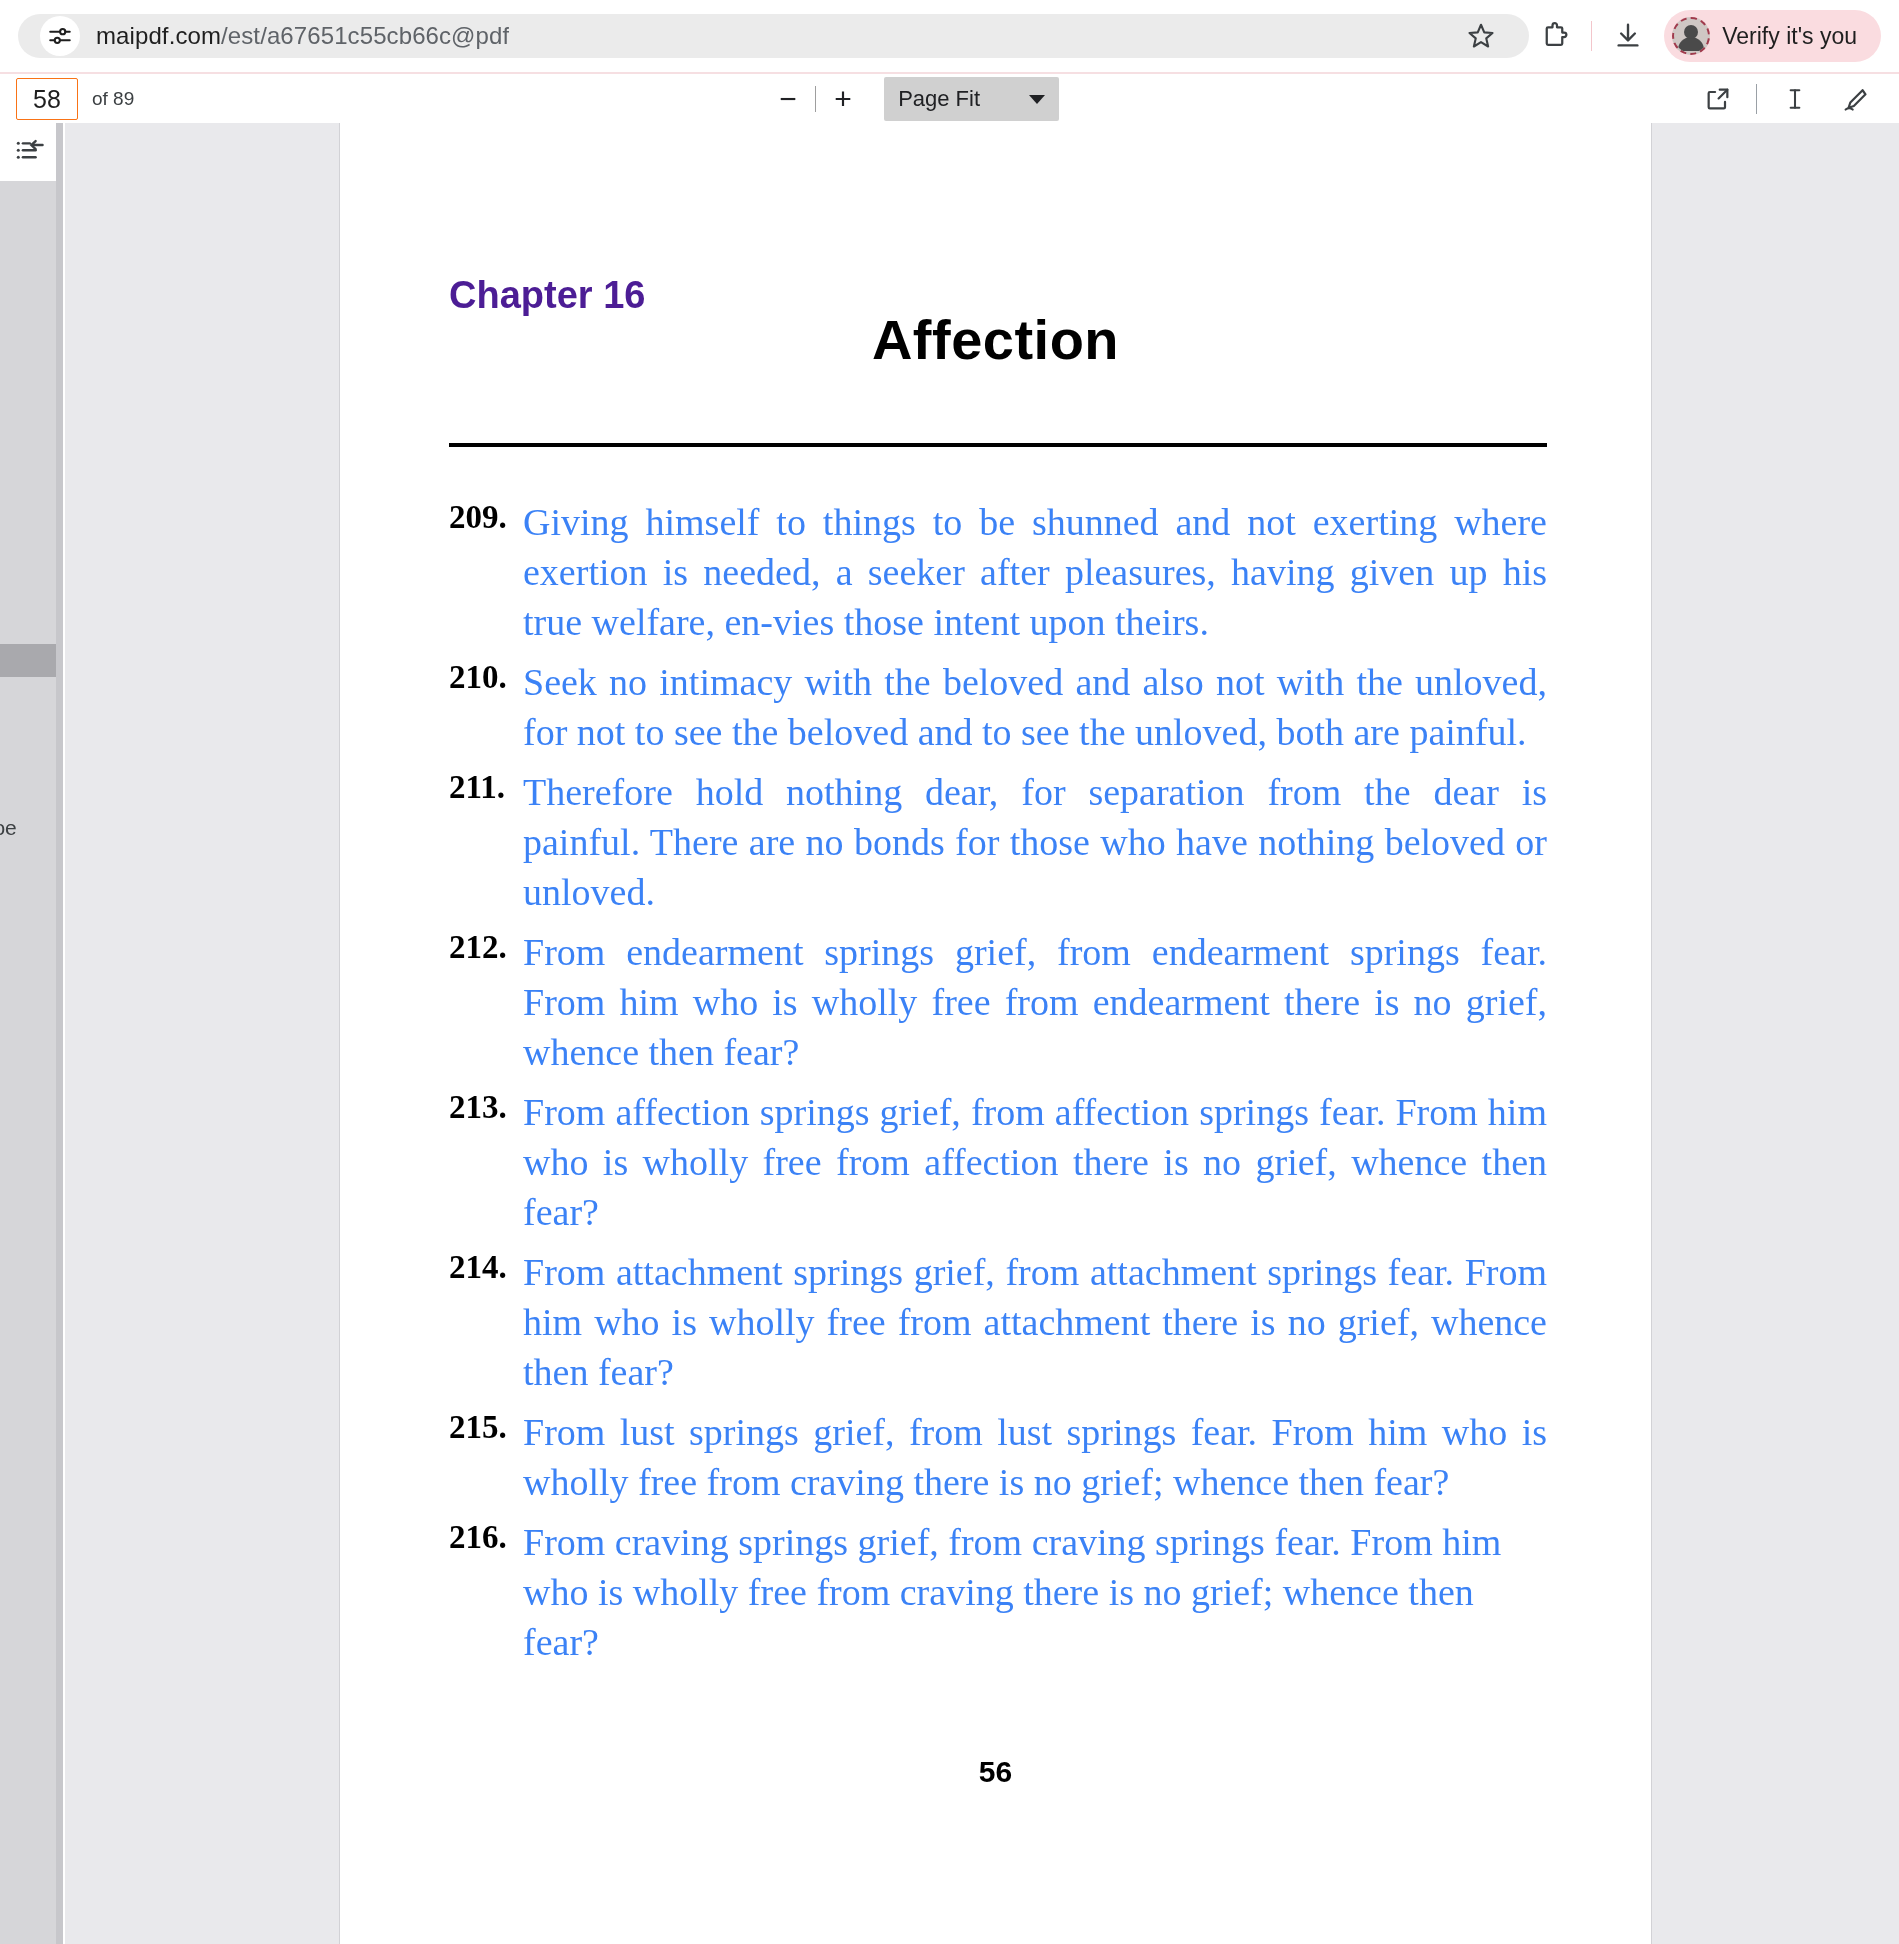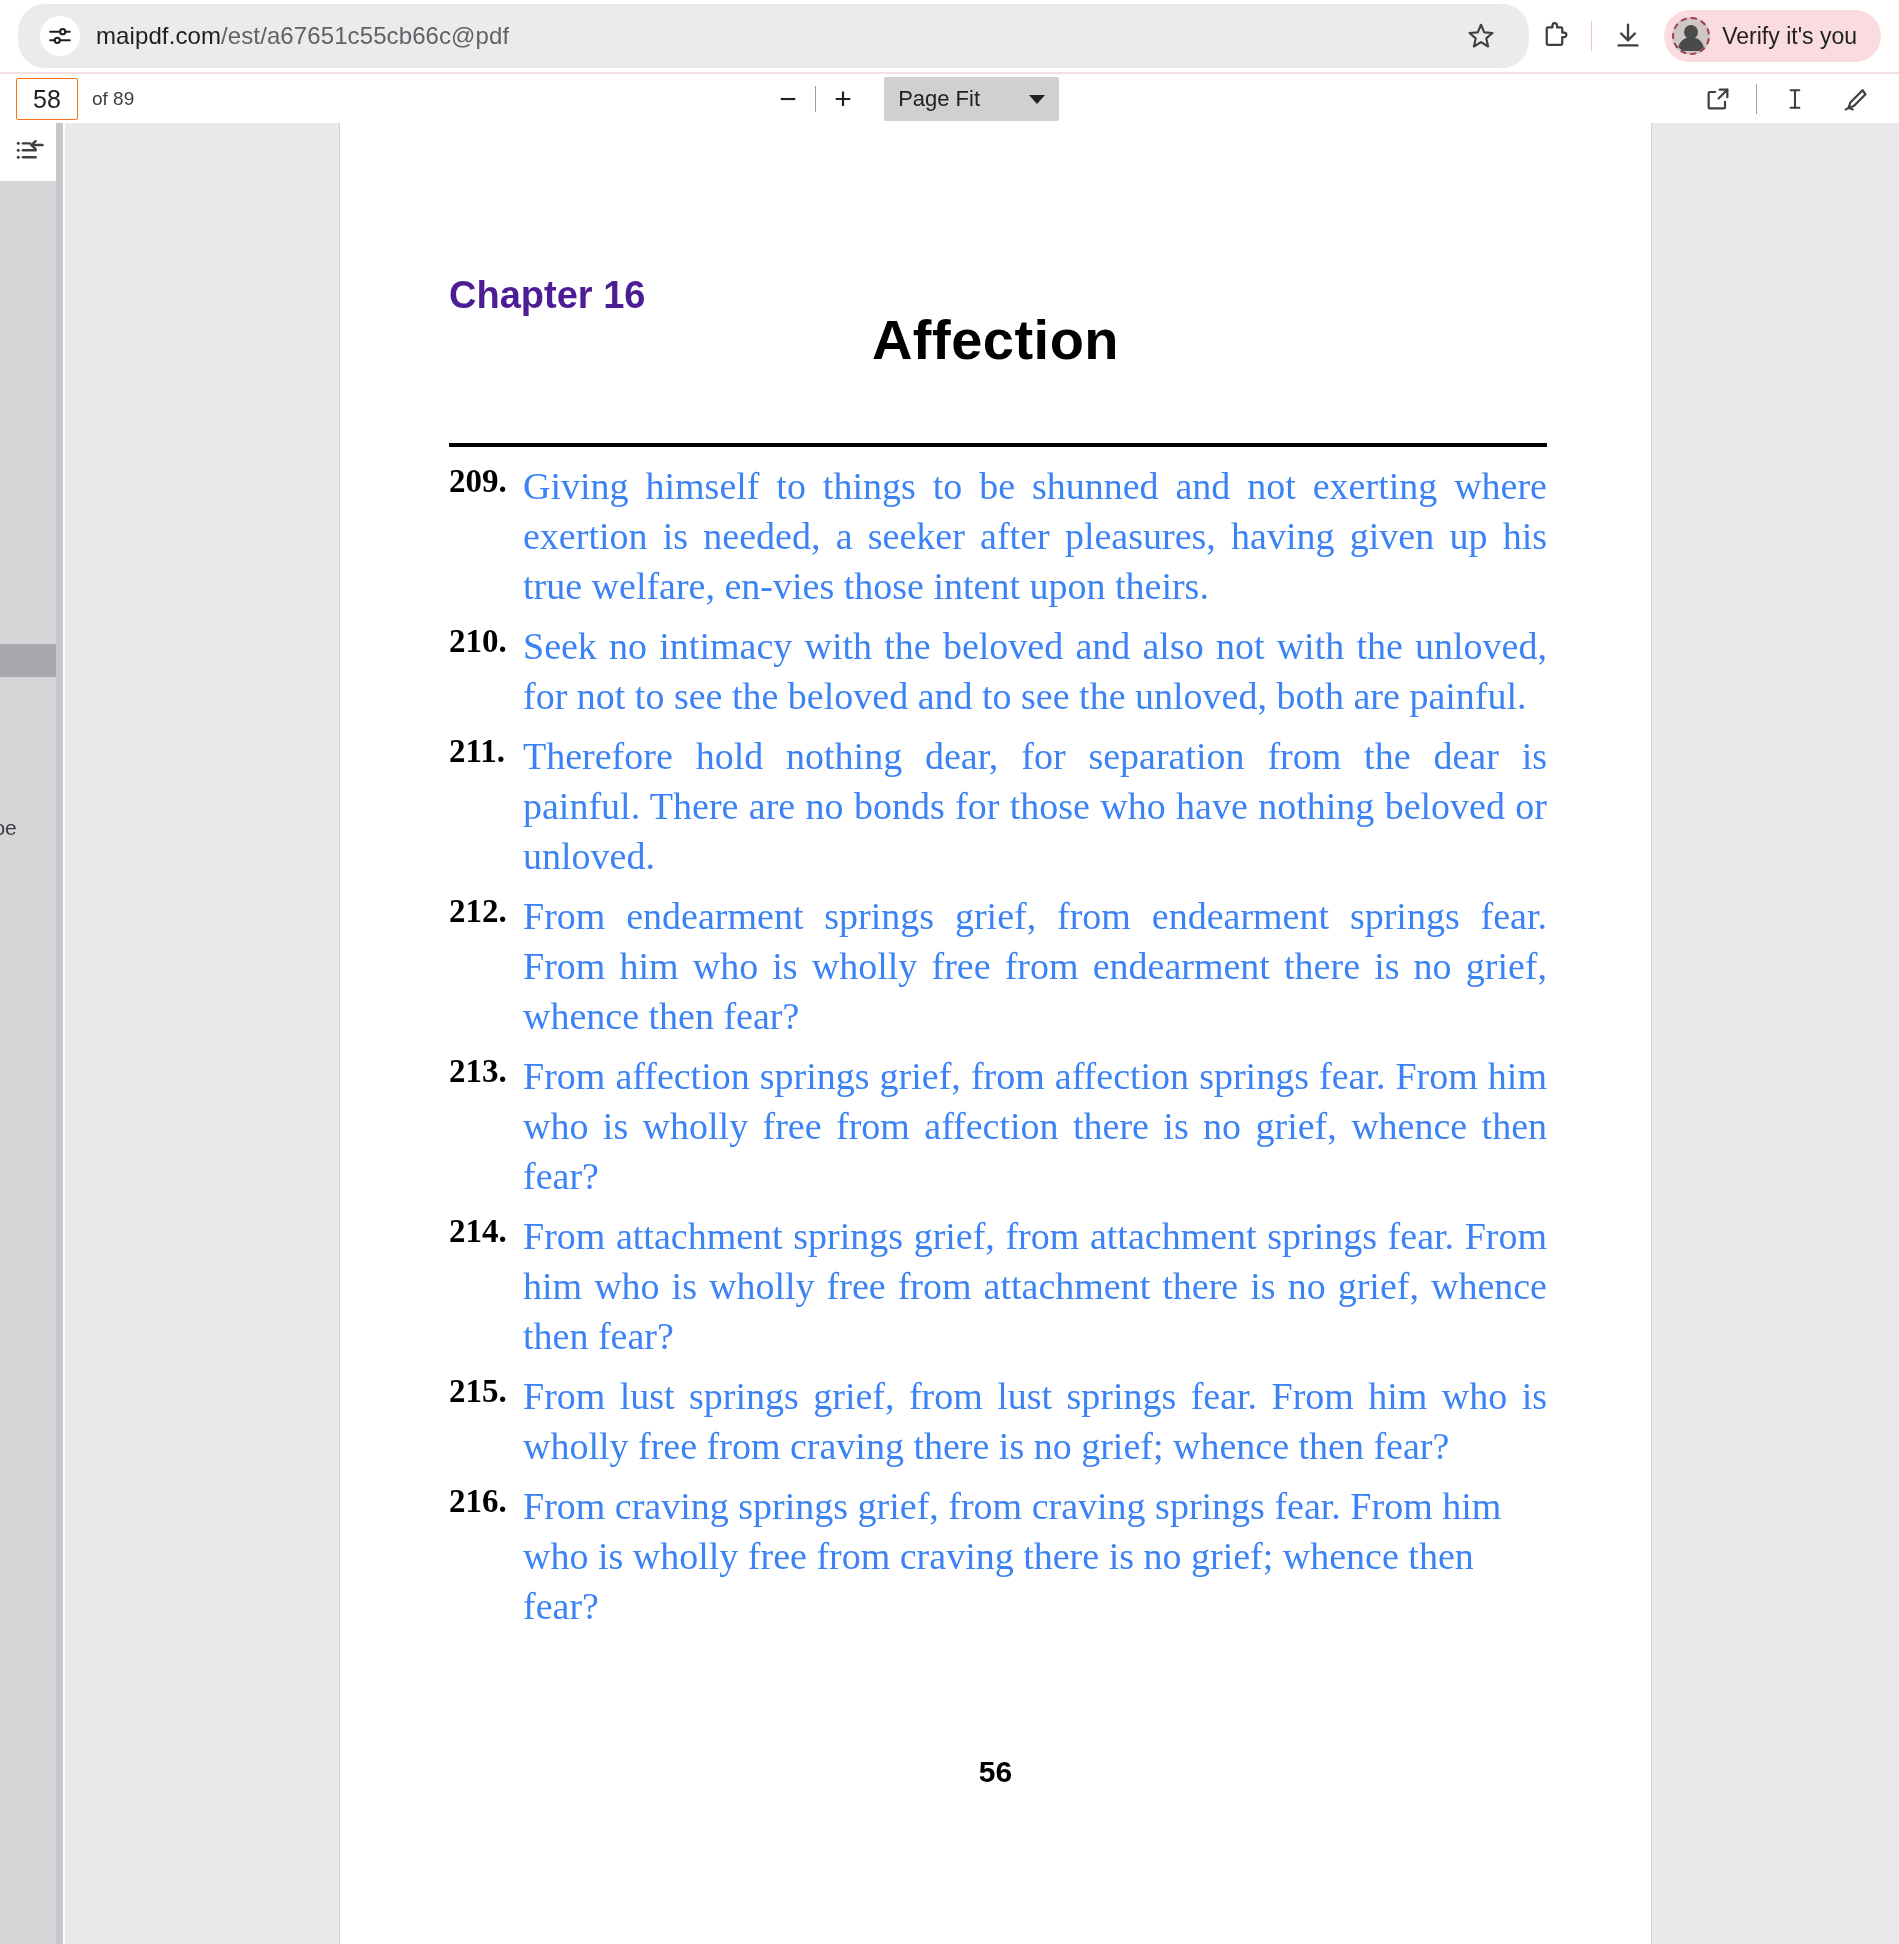--- a/index.html
+++ b/index.html
@@ -13,21 +13,21 @@
   
   .browser-chrome {
     position: absolute; top: 0; left: 0;
     width: 1899px; height: 72px;
     background: #ffffff;
     display: flex; align-items: center;
     padding: 0 18px;
   }
   .omnibox {
     flex: 1;
-    height: 64px;
+    height: 44px;
     background: #ebebeb;
     border-radius: 27px;
     display: flex; align-items: center;
     padding: 0 22px;
     min-width: 0;
   }
   .site-info-btn {
     width: 40px; height: 40px;
     border-radius: 50%;
     background: #ffffff;
@@ -243,21 +243,21 @@
   }
   .title-rule {
     position: absolute;
     top: 320px;
     left: 109px; right: 104px;
     height: 4px;
     background: #000000;
   }
   .verses {
     position: absolute;
-    top: 338px;
+    top: 374px;
     left: 109px;
     right: 104px;
     font-family: "Liberation Serif", serif;
   }
   .verse {
     display: flex;
     align-items: flex-start;
     margin-bottom: 10px;
   }
   .verse-num {

